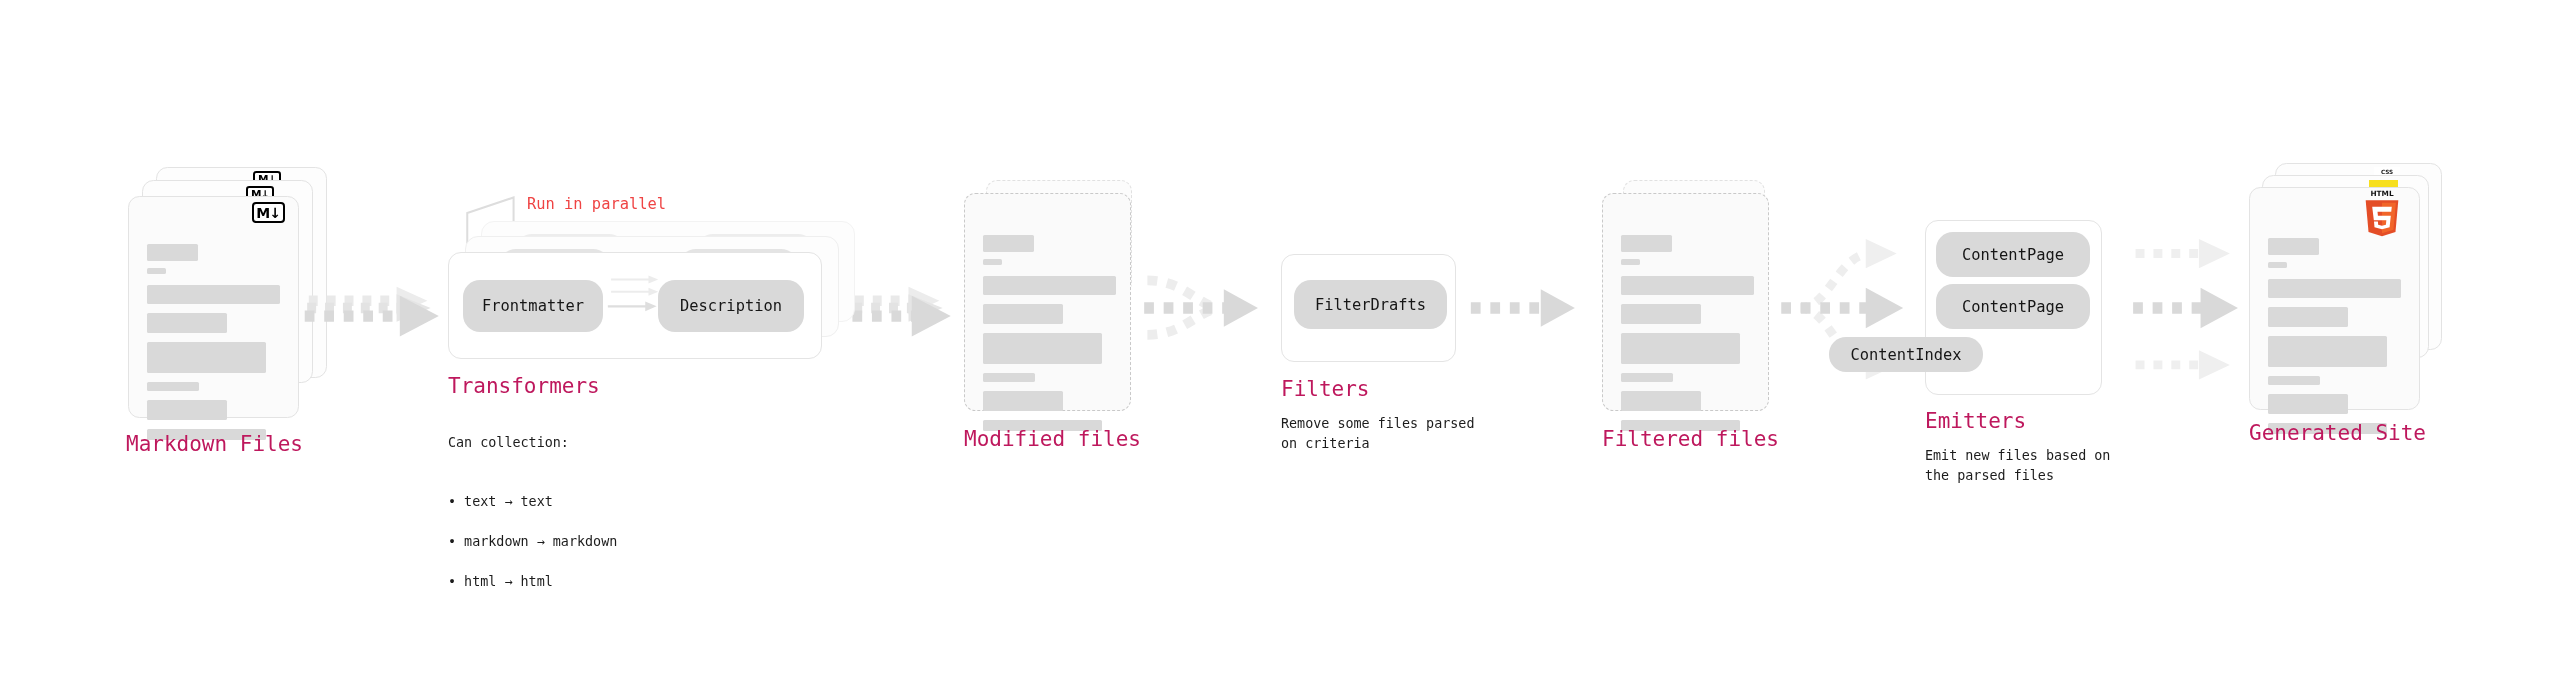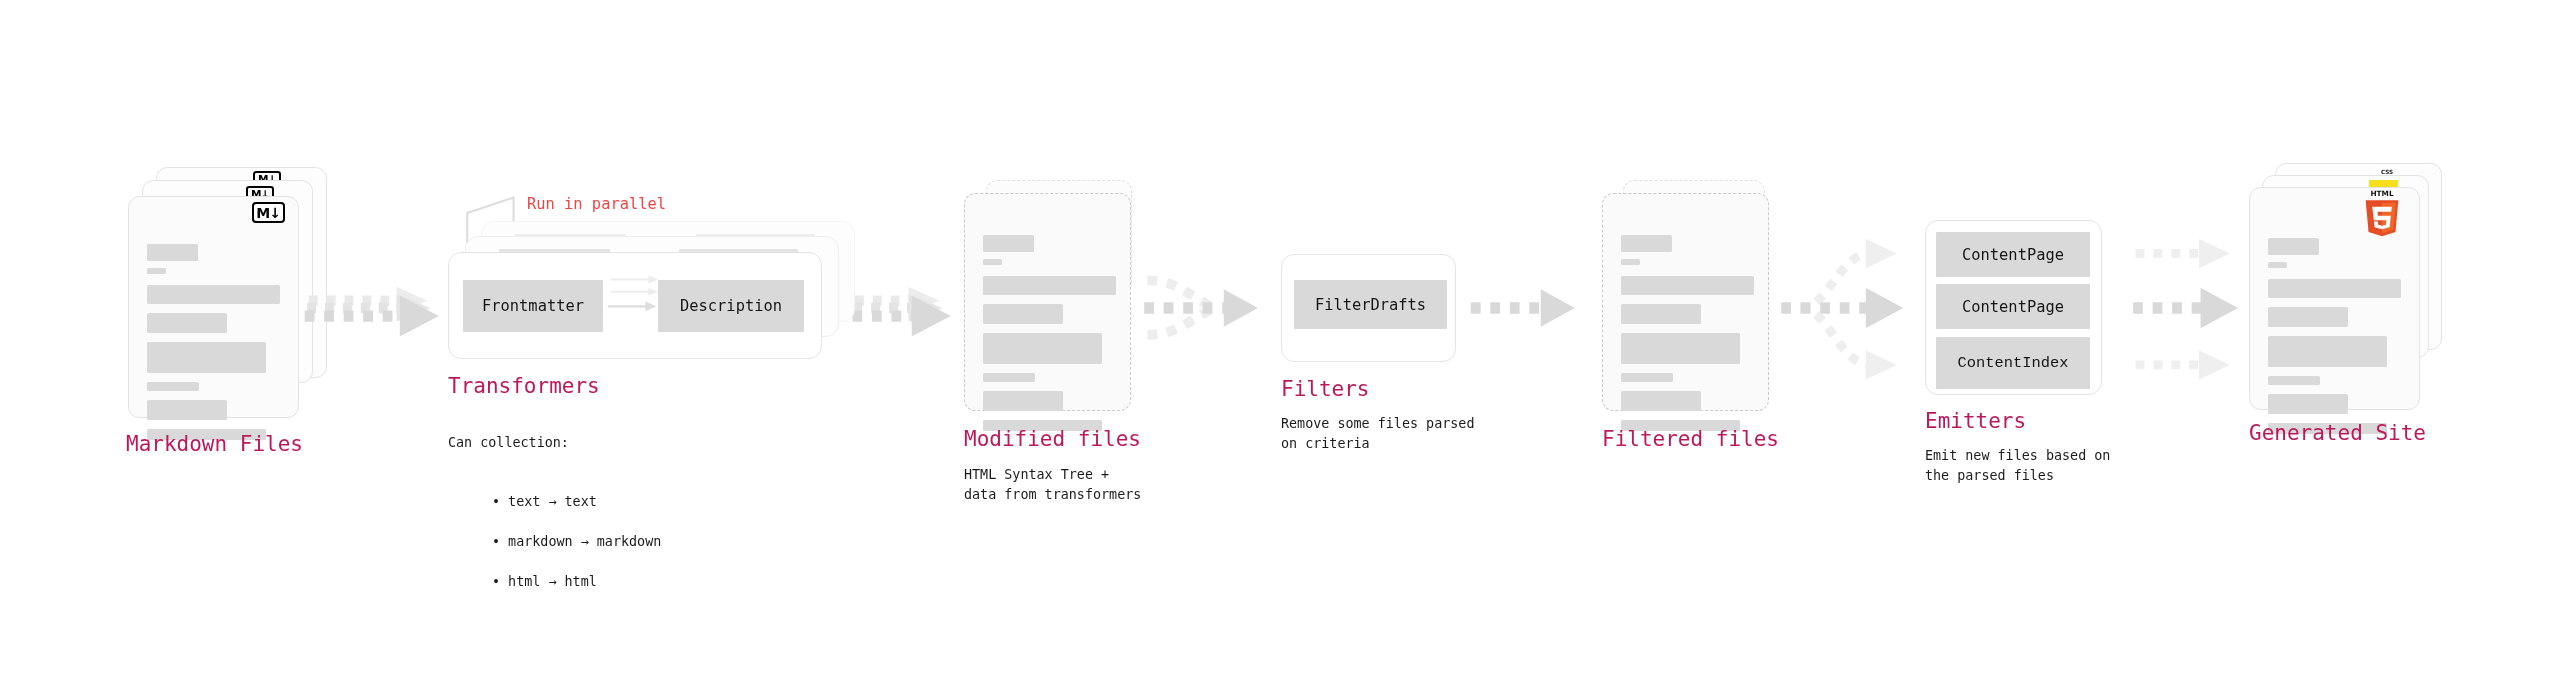--- a/index.html
+++ b/index.html
@@ -62,33 +62,33 @@
     position: absolute;
     font-size: 21px; color: #be185d; white-space: nowrap;
     font-family: "DejaVu Sans Mono", "Liberation Mono", monospace;
   }
   .caption {
     position: absolute;
     font-size: 13.4px; color: #1c1c1c; line-height: 1.48;
     white-space: pre-line;
     font-family: "DejaVu Sans Mono", "Liberation Mono", monospace;
   }
-  .caption ul { list-style: none; margin-left: 44px; }
+  .caption ul { list-style: none; }
   .caption li { white-space: nowrap; }
 
   
   .group {
     position: absolute;
     border: 1.6px solid #e4e4e4; border-radius: 13px; background: #ffffff;
   }
   .group.l2 { border-color: #efefef; background: #fdfdfd; }
   .group.l3 { border-color: #f3f3f3; background: #fdfdfd; }
   .chip {
     position: absolute;
-    background: #d9d9d9; border-radius: 1px;
+    background: #d9d9d9; border-radius: 17px;
     display: flex; align-items: center; justify-content: center;
     font-size: 15.4px; color: #161616; white-space: nowrap;
     font-family: "DejaVu Sans Mono", "Liberation Mono", monospace;
   }
   .chip.f2 { background: #e4e4e4; color: transparent; }
   .chip.f3 { background: #ededed; color: transparent; }
 
   .parallel-label {
     position: absolute; font-size: 15.4px; color: #ef4444; white-space: nowrap;
     font-family: "DejaVu Sans Mono", "Liberation Mono", monospace;
@@ -223,22 +223,20 @@
         <div class="bar" style="width:133px; height:19.5px; margin-bottom:9px;"></div>
         <div class="bar" style="width:80px; height:19.5px; margin-bottom:9px;"></div>
         <div class="bar" style="width:119px; height:31px; margin-bottom:9px;"></div>
         <div class="bar" style="width:52px; height:9.8px; margin-bottom:9px;"></div>
         <div class="bar" style="width:80px; height:19.5px; margin-bottom:9px;"></div>
         <div class="bar" style="width:119px; height:11.4px;"></div>
       </div>
     </div>
   </div>
   <div class="title" style="left:964px; top:427px;">Modified files</div>
-  <div class="caption" style="left:964px; top:465px;">HTML Syntax Tree +
-data from transformers</div>
 
   <div class="group" style="left:1281px; top:254px; width:175px; height:108px;"></div>
   <div class="chip" style="left:1294px; top:280px; width:153px; height:49px;">FilterDrafts</div>
   <div class="title" style="left:1281px; top:377px;">Filters</div>
   <div class="caption" style="left:1281px; top:414px;">Remove some files parsed
 on criteria</div>
 
   <div class="stack">
     <div class="card dashed" style="left:1623px; top:180px; width:142px; height:114px; opacity:.55;"></div>
     <div class="card dashed" style="left:1602px; top:193px; width:167px; height:218px;">
@@ -252,21 +250,21 @@
         <div class="bar" style="width:80px; height:19.5px; margin-bottom:9px;"></div>
         <div class="bar" style="width:119px; height:11.4px;"></div>
       </div>
     </div>
   </div>
   <div class="title" style="left:1602px; top:427px;">Filtered files</div>
 
   <div class="group" style="left:1925px; top:220px; width:177px; height:175px;"></div>
   <div class="chip" style="left:1936px; top:232px; width:154px; height:45px;">ContentPage</div>
   <div class="chip" style="left:1936px; top:284px; width:154px; height:45px;">ContentPage</div>
-  <div class="chip" style="left:1936px; top:337px; width:154px; height:52px;font-family:Liberation Mono, monospace;">ContentIndex</div>
+  <div class="chip" style="left:1829px; top:337px; width:154px; height:35px;">ContentIndex</div>
   <div class="title" style="left:1925px; top:409px;">Emitters</div>
   <div class="caption" style="left:1925px; top:446px;">Emit new files based on
 the parsed files</div>
 
   <div class="stack">
     <div class="card ghost" style="left:2275px; top:163px; width:167px; height:187px;"></div>
     <div class="badge css-badge" style="left:2374px; top:167px;">
       <span class="txt">CSS</span>
       <span class="rule"></span>
     </div>

